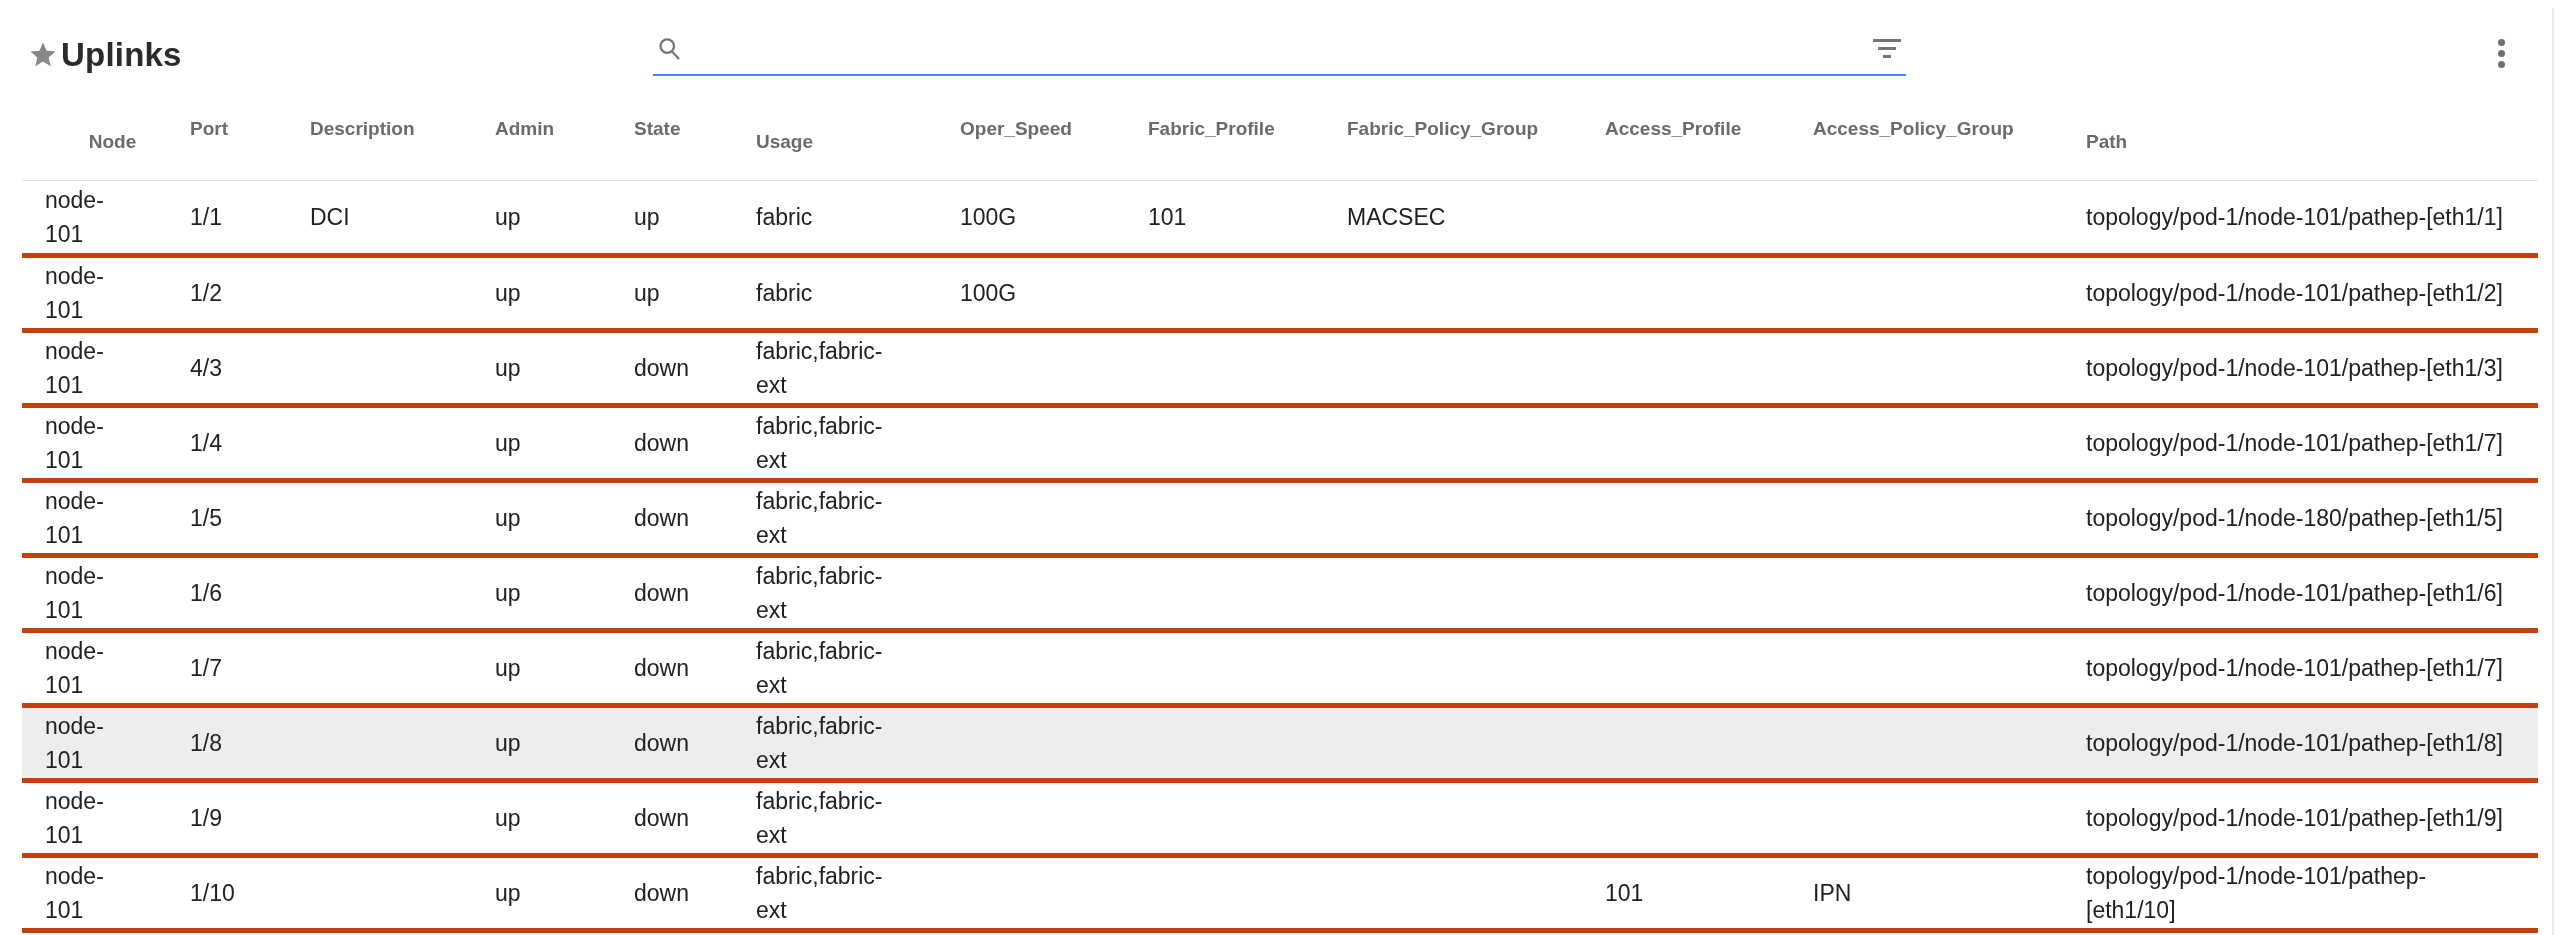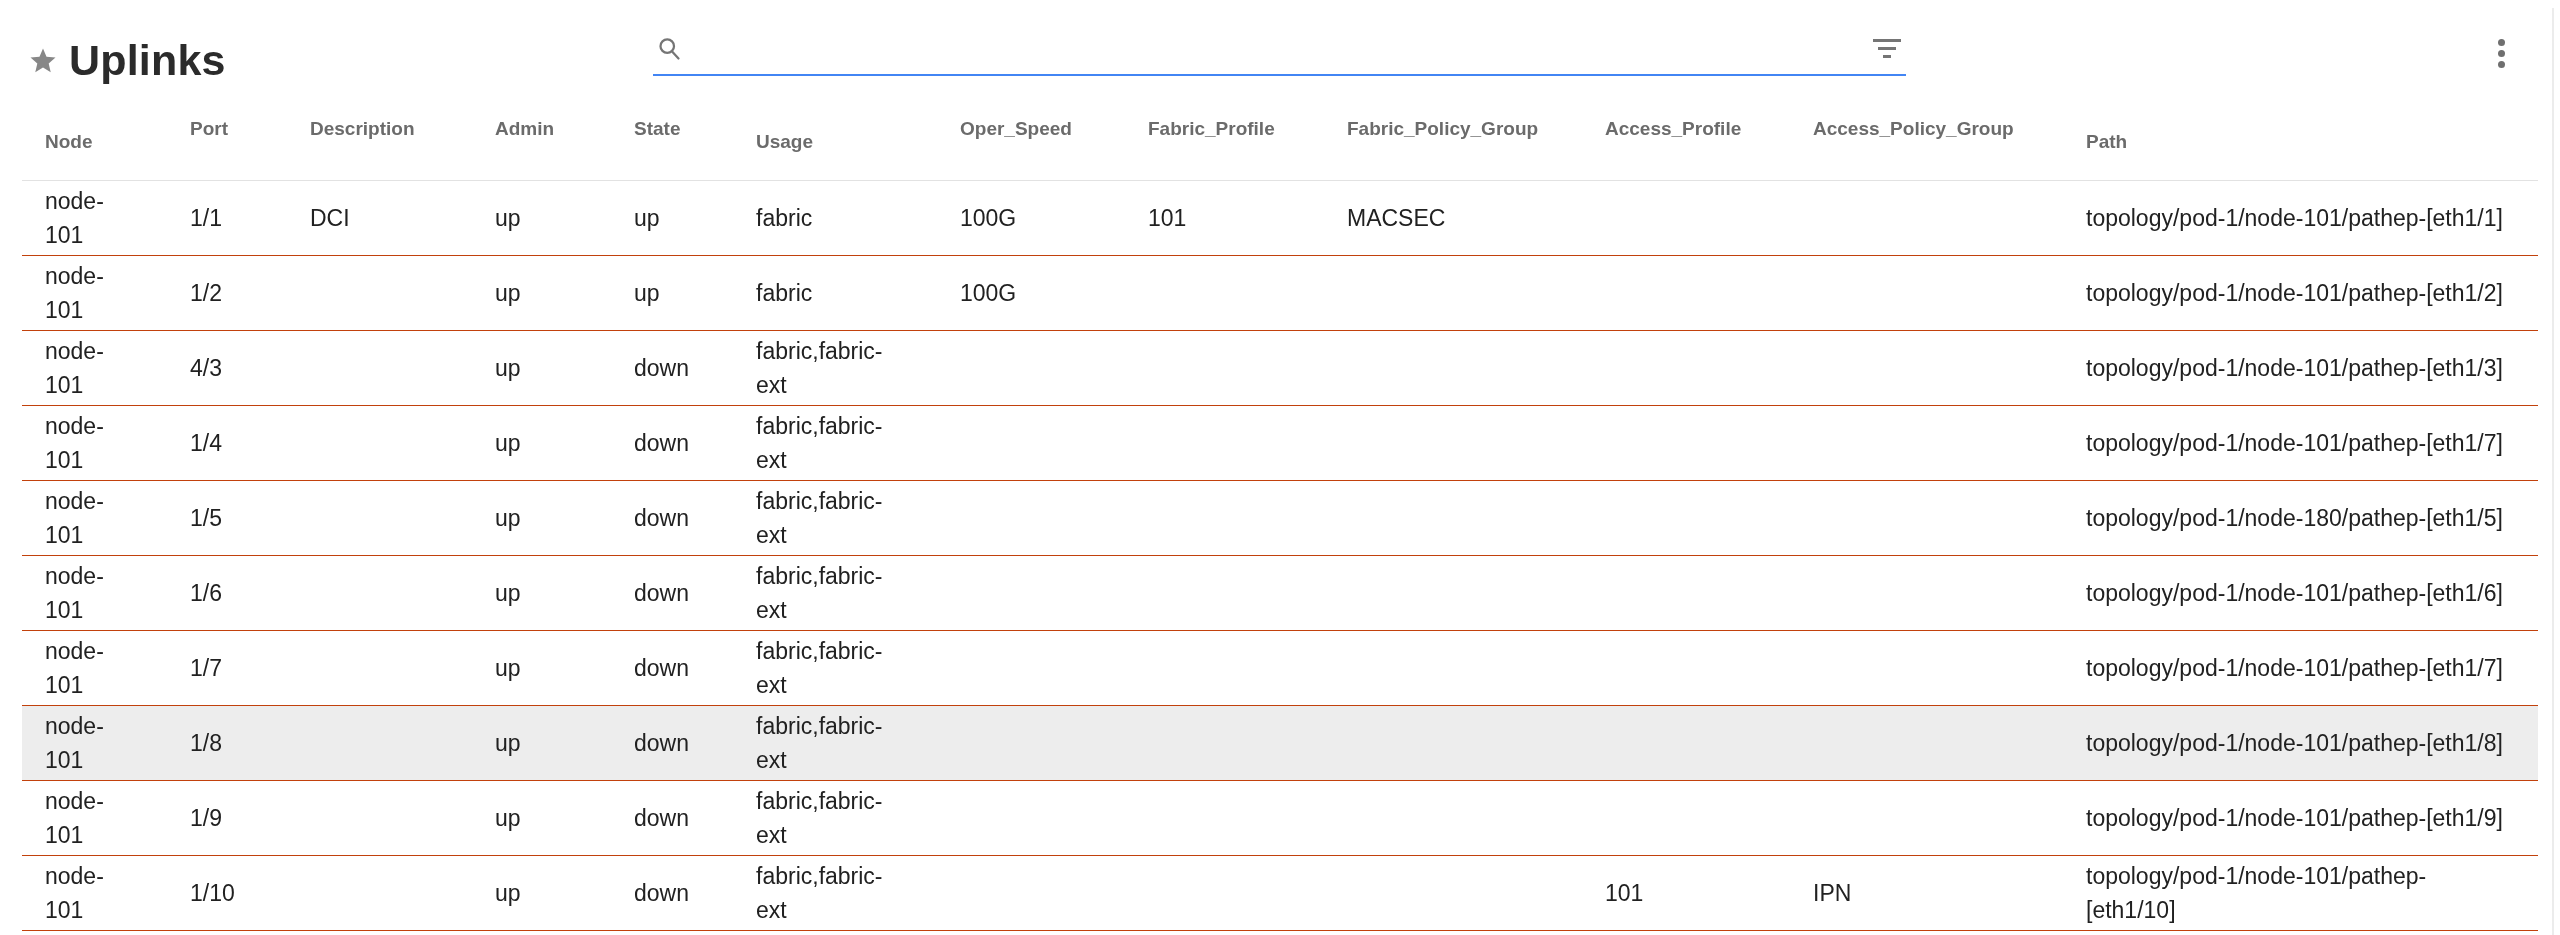--- a/index.html
+++ b/index.html
@@ -5,21 +5,21 @@
   html,body{margin:0;padding:0;background:#fff;}
   body{
     width:2560px;height:935px;position:relative;overflow:hidden;
     font-family:"Liberation Sans","DejaVu Sans",sans-serif;
     color:#212121;
   }
   
   .toolbar{position:absolute;left:0;top:0;width:2560px;height:100px;}
   .title-group{position:absolute;left:28px;top:36px;display:flex;align-items:center;}
   .star{width:30px;height:30px;display:block;}
-  .page-title{margin-left:11px;font-size:43px;font-weight:700;color:#2b2b2b;letter-spacing:.2px;}
+  .page-title{margin-left:3px;font-size:33px;font-weight:700;color:#2b2b2b;letter-spacing:.2px;}
   .search-bar{
     position:absolute;left:653px;top:28px;width:1253px;height:48px;
     display:flex;align-items:center;border-bottom:2px solid #4285f4;box-sizing:border-box;
   }
   .search-glyph{width:27px;height:27px;margin:0 10px 4px 3px;flex:0 0 auto;}
   .search-input{
     flex:1 1 auto;border:none;outline:none;background:transparent;
     font-size:22px;font-family:inherit;color:#212121;height:40px;min-width:0;
   }
   .filter-btn{
@@ -42,22 +42,22 @@
   col.col-admin{width:139px}col.col-state{width:122px}col.col-usage{width:204px}
   col.col-oper_speed{width:188px}col.col-fabric_profile{width:199px}
   col.col-fabric_policy_group{width:258px}col.col-access_profile{width:208px}
   col.col-access_policy_group{width:273px}col.col-path{width:auto}
   thead tr{border-bottom:1px solid #e2e2e2;}
   th{
     height:80px;box-sizing:border-box;text-align:left;vertical-align:bottom;
     font-size:19px;font-weight:700;color:#6b6b6b;padding:0 10px 40px 0;white-space:nowrap;
   }
   th.low{padding-bottom:27px;}
-  th.col-node{padding-left:23px;}
-  tbody tr{border-bottom:1px solid #c2410c;}
+  th.col-node{padding-left:23px;text-align:center;}
+  tbody tr{border-bottom:5px solid #c2410c;}
   tbody tr.highlight{background:#ededed;}
   td{
     height:75px;box-sizing:border-box;vertical-align:middle;
     font-size:23px;line-height:34px;color:#212121;padding:0;overflow:hidden;
   }
   td.col-node{padding-left:23px;padding-right:65px;}
   td.col-usage{padding-right:64px;}
   td.col-path{padding-right:28px;}
 </style>
 </head>

